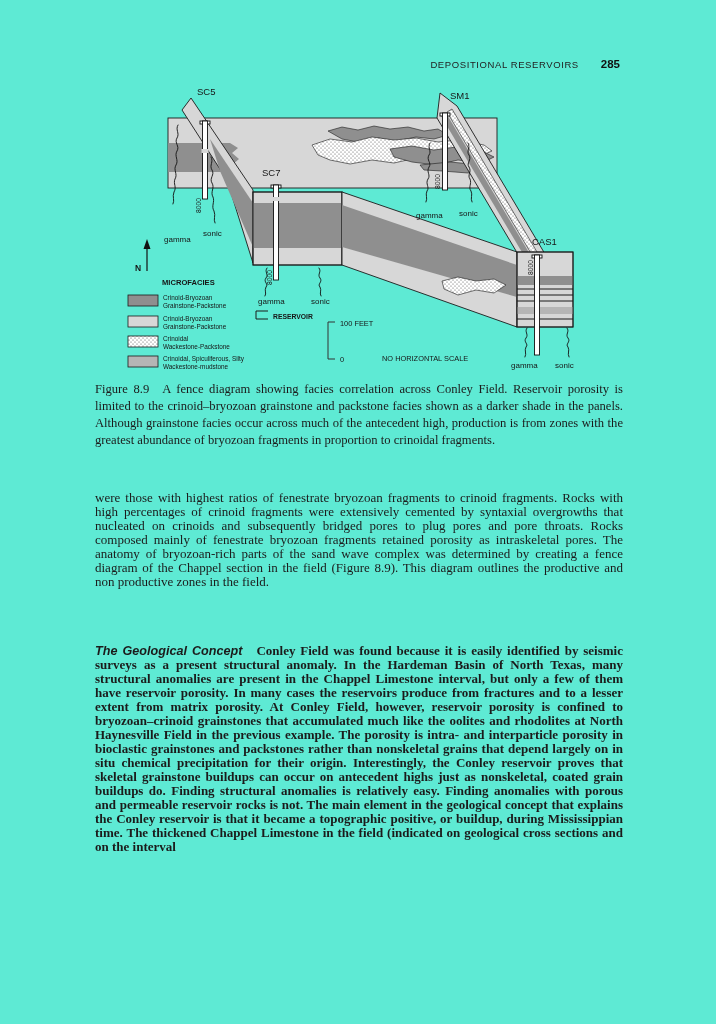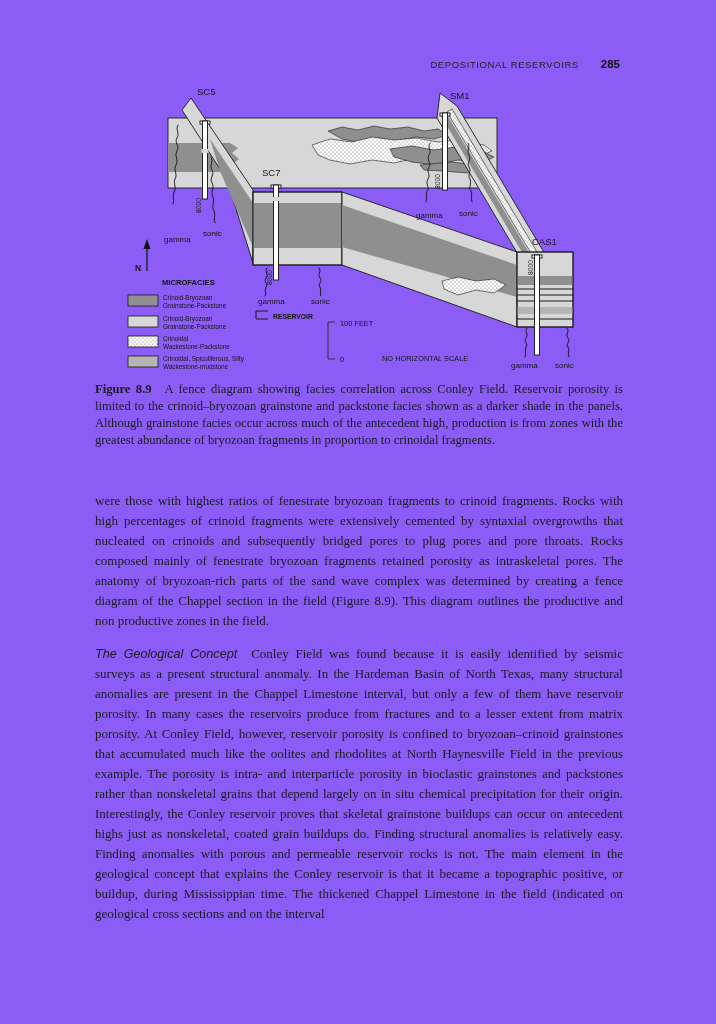--- a/index.html
+++ b/index.html
@@ -1,17 +1,17 @@
 <!DOCTYPE html>
 <html><head>
 <meta charset="utf-8">
 <style>
   html,body{margin:0;padding:0;background:#e9e9e9;}
   #page{
-    position:relative;width:716px;height:1024px;background:#8b5cf6;
+    position:relative;width:716px;height:1024px;background:#5eead4;
     margin:0 auto;overflow:hidden;
     font-family:"Liberation Serif","DejaVu Serif",serif;color:#1b1b1b;
   }
   
   #running-head{
     position:absolute;top:58px;right:96px;display:flex;align-items:baseline;gap:22px;
     font-family:"Liberation Sans","DejaVu Sans",sans-serif;
   }
   #running-head .rh-title{font-size:9.5px;letter-spacing:.6px;color:#222;}
   #running-head .rh-page{font-size:11.5px;font-weight:bold;color:#111;}
@@ -30,28 +30,28 @@
   .band{stroke:none;}
   .lens{stroke:#1b1b1b;stroke-width:.6;}
   .stick{fill:#ffffff;stroke:#111;stroke-width:.9;}
   .logcurve{fill:none;stroke:#111;stroke-width:.9;stroke-linecap:round;}
   .thinline{stroke:#1b1b1b;stroke-width:1;}
   
   #caption{
     position:absolute;left:95px;top:381px;width:528px;
     font-size:12.6px;line-height:17px;text-align:justify;
   }
-  #caption .cap-label{font-weight:bold;padding-right:13px;}
+  #caption .cap-label{font-weight:normal;padding-right:13px;}
   
   .bodypara{
     position:absolute;left:95px;width:528px;
-    font-size:13px;line-height:20px;text-align:justify;margin:0;
+    font-size:13px;line-height:14px;text-align:justify;margin:0;
   }
   #para1{top:491px;}
-  #para2{top:644px;}
+  #para2{top:644px;font-weight:bold;}
   .section-lead{
     font-family:"Liberation Sans","DejaVu Sans",sans-serif;
     font-style:italic;font-size:12.6px;padding-right:14px;
   }
 </style>
 </head>
 <body>
 
 <div id="page">
 

